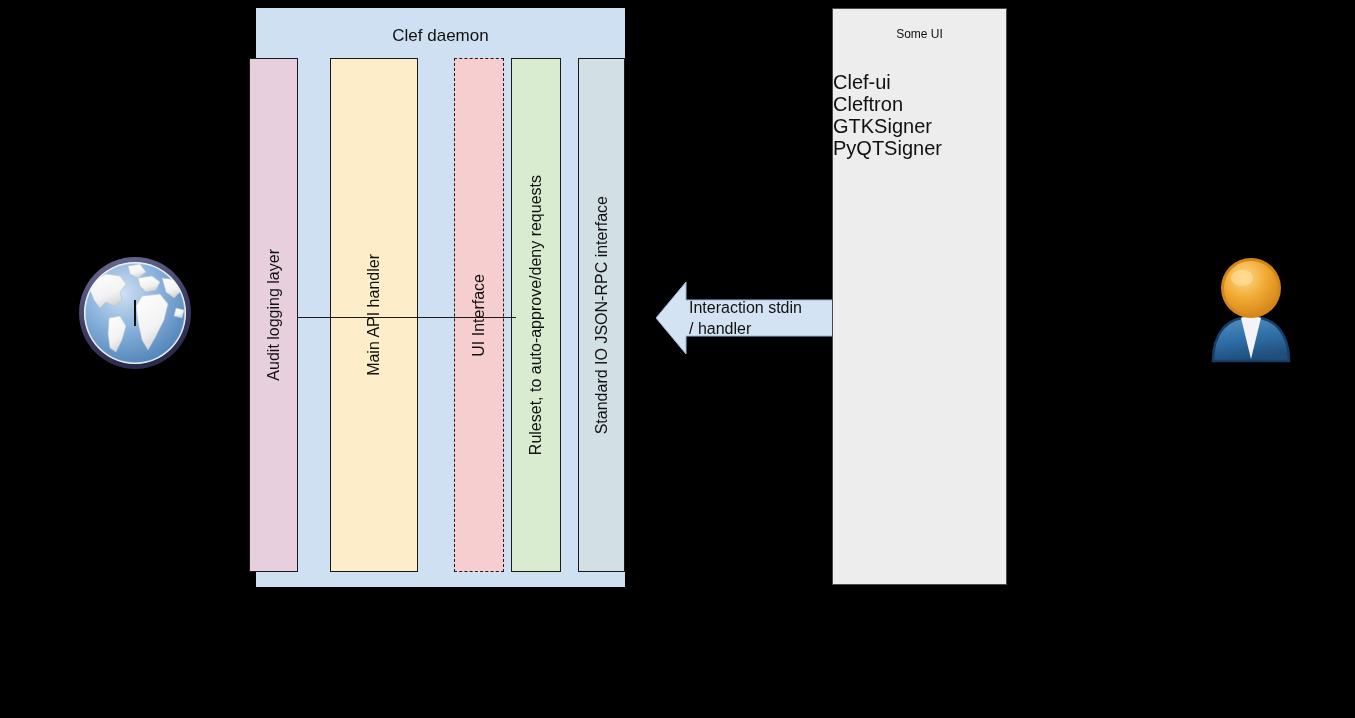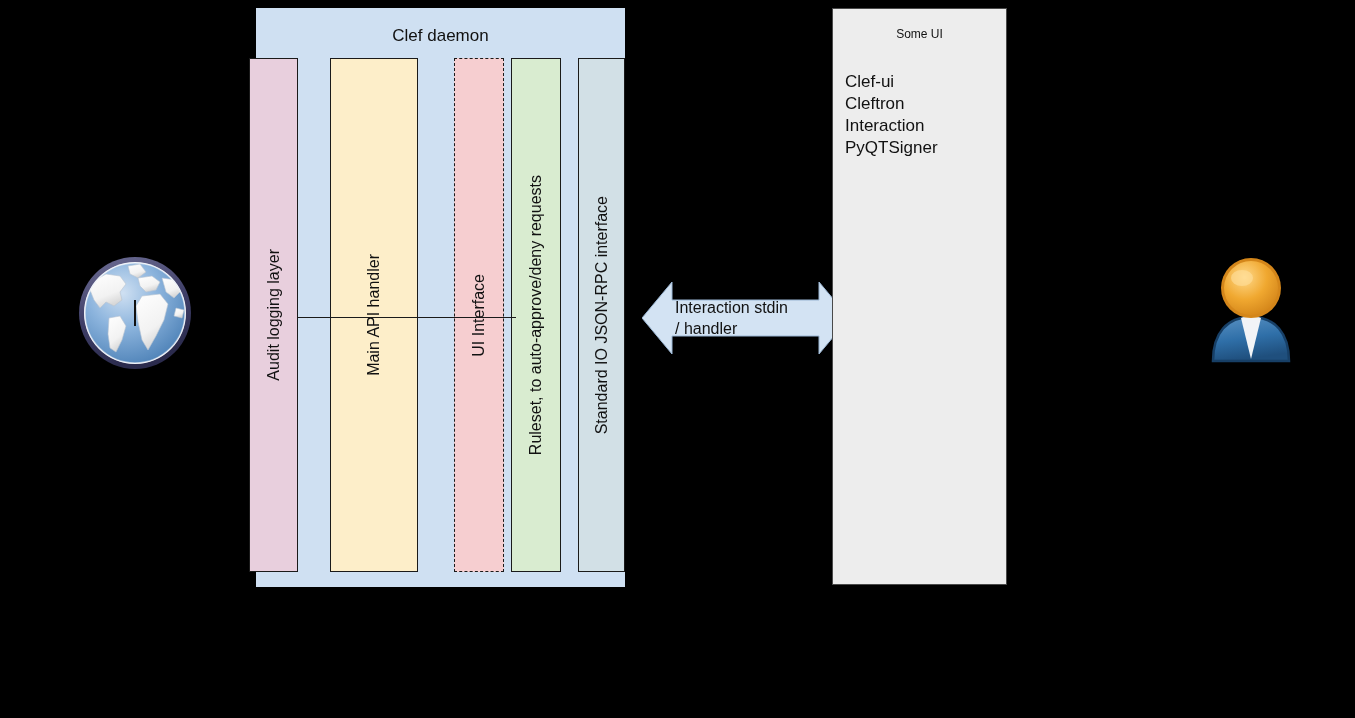--- a/index.html
+++ b/index.html
@@ -96,23 +96,23 @@
     position: absolute;
     left: 0;
     top: 18px;
     width: 100%;
     text-align: center;
     font-size: 12px;
     color: #111111;
   }
   .someui-list {
     position: absolute;
-    left: 12px;
+    left: 0;
     top: 62px;
-    font-size: 17px;
+    font-size: 20px;
     line-height: 22px;
     color: #111111;
   }
   .someui-list div { white-space: nowrap; }
 
   
   .arrow {
     position: absolute;
     top: 274px;
     height: 88px;
@@ -127,21 +127,21 @@
     display: flex;
     align-items: center;
     justify-content: flex-start;
     padding-left: 33px;
     box-sizing: border-box;
     font-size: 16px;
     line-height: 21px;
     color: #111111;
     pointer-events: none;
   }
-  .arrow-stdio { left: 642px; width: 207px; }
+  .arrow-stdio { left: 656px; width: 207px; }
   .arrow-inter { left: 1013px; width: 200px; }
   .arrow-inter .arrow-label { padding-left: 36px; }
 
   
   .globe {
     position: absolute;
     left: 76px;
     top: 254px;
     width: 118px;
     height: 118px;
@@ -243,21 +243,21 @@
         <div>/ handler</div>
       </div>
     </div>
   </div>
 
   <div class="someui-panel">
     <div class="someui-title">Some UI</div>
     <div class="someui-list">
       <div>Clef-ui</div>
       <div>Cleftron</div>
-      <div>Interaction</div>
+      <div>GTKSigner</div>
       <div>PyQTSigner</div>
     </div>
   </div>
 
 
   <div class="user-icon">
     <svg width="92" height="108" viewBox="0 0 92 108">
       <defs>
         <radialGradient id="headG" cx="38%" cy="30%" r="75%">
           <stop offset="0%" stop-color="#ffd98a"></stop>

